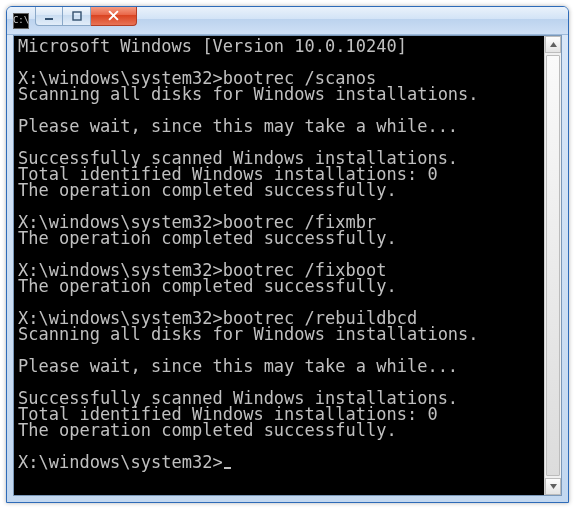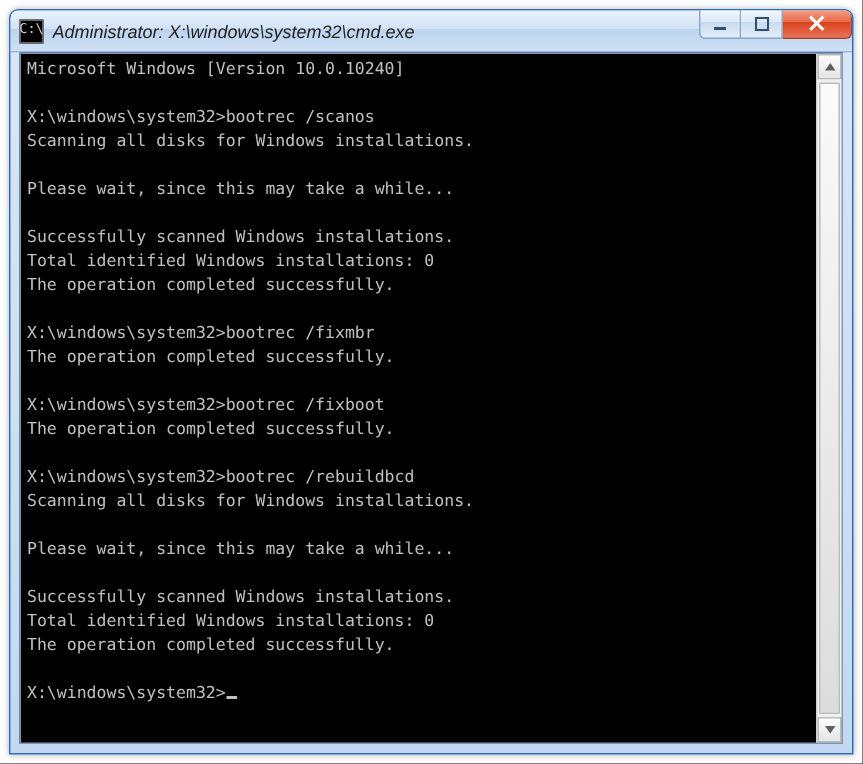--- a/index.html
+++ b/index.html
@@ -81,21 +81,21 @@
       margin: 0 6px 6px 6px;
       border: 1px solid #7a98b9;
       background: #000;
       display: flex;
       position: relative;
     }
     .terminal {
       flex: 1;
       padding: 2px 4px 4px 4px;
       font-family: Consolas, "Lucida Console", monospace;
-      font-size: 11px;
+      font-size: 17px;
       line-height: 16px;
       color: #c0c0c0;
       white-space: pre;
       overflow: hidden;
     }
     .terminal .line { min-height: 16px; }
     .cursor {
       display: inline-block;
       width: 7px;
       height: 2px;
@@ -132,21 +132,20 @@
       border: 1px solid #bcbcbc;
       border-radius: 1px;
     }
   </style>
 </head>
 <body>
 
 <div class="window">
   <div class="titlebar">
     <div class="titlebar-icon">C:\</div>
-    <div class="titlebar-text">Administrator: X:\windows\system32\cmd.exe</div>
     <div class="win-buttons">
       <div class="win-btn min">
         <svg width="10" height="10" viewBox="0 0 10 10">
             <rect x="1" y="7" width="8" height="2" fill="#33506e"></rect>
           </svg>
       </div>
       <div class="win-btn max">
         <svg width="10" height="10" viewBox="0 0 10 10">
             <rect x="1" y="1" width="8" height="8" fill="none" stroke="#33506e" stroke-width="1.4"></rect>
           </svg>

